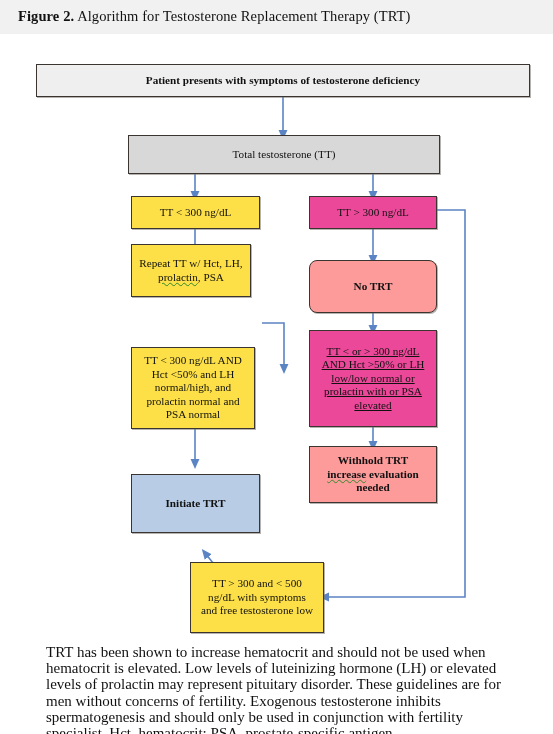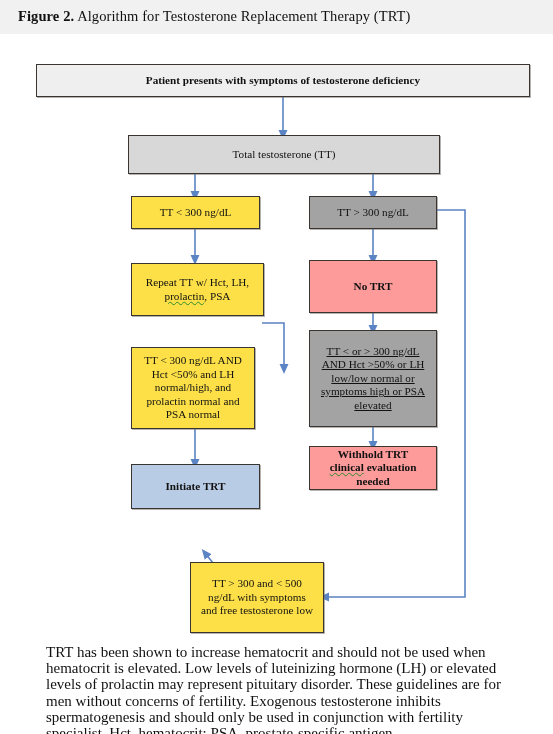--- a/index.html
+++ b/index.html
@@ -54,21 +54,21 @@
     padding: 2px 4px;
     box-shadow: 1px 1px 0 rgba(120,115,110,0.55);
   }
   .node .txt { display: block; width: 100%; }
   .node.bold { font-weight: bold; }
 
   .fill-gray-light { background: #efefef; }
   .fill-gray       { background: #d8d8d8; }
   .fill-lav        { background: #fde047; }
   .fill-blue       { background: #b9cce5; }
-  .fill-cream      { background: #a3a3a3; }
+  .fill-cream      { background: #ec4899; }
   .fill-pink       { background: #fd9a9a; }
 
   
   .sq-green {
     text-decoration: underline wavy #2e8b2e;
     text-decoration-thickness: 1px;
     text-underline-offset: 1px;
   }
   
   .sq-grammar {
@@ -156,59 +156,59 @@
   </div>
 
   <div class="node fill-lav" style="left:131px; top:162px; width:129px; height:33px;">
     <span class="txt">TT &lt; 300 ng/dL</span>
   </div>
 
   <div class="node fill-cream" style="left:309px; top:162px; width:128px; height:33px;">
     <span class="txt">TT &gt; 300 ng/dL</span>
   </div>
 
-  <div class="node fill-lav" style="left:131px; top:229px; width:133px; height:53px;">
+  <div class="node fill-lav" style="left:131px; top:210px; width:120px; height:53px;">
     <span class="txt">
       <span>Repeat TT w/ Hct, LH,</span><br>
       <span class="sq-green">prolactin</span><span>, PSA</span>
     </span>
   </div>
 
-  <div class="node fill-pink bold" style="left:309px; top:226px; width:128px; height:53px;">
+  <div class="node fill-pink bold" style="left:309px; top:226px; width:128px; height:53px;border-radius:8px;">
     <span class="txt">No TRT</span>
   </div>
 
   <div class="node fill-lav" style="left:131px; top:313px; width:124px; height:82px;">
     <span class="txt">
       <span>TT &lt; 300 ng/dL AND</span><br>
       <span>Hct &lt;50% and LH</span><br>
       <span>normal/high, and</span><br>
       <span>prolactin normal and</span><br>
       <span>PSA normal</span>
     </span>
   </div>
 
   <div class="node fill-cream" style="left:309px; top:296px; width:128px; height:97px;text-decoration:underline;">
     <span class="txt">
       <span>TT &lt; or &gt; 300 ng/dL</span><br>
       <span>AND Hct &gt;50% or LH</span><br>
       <span>low/low normal or</span><br>
-      <span>symptoms high or PSA</span><br>
+      <span>prolactin with or PSA</span><br>
       <span>elevated</span>
     </span>
   </div>
 
-  <div class="node fill-blue bold" style="left:131px; top:430px; width:129px; height:45px;">
+  <div class="node fill-blue bold" style="left:131px; top:440px; width:129px; height:59px;">
     <span class="txt">Initiate TRT</span>
   </div>
 
-  <div class="node fill-pink bold" style="left:309px; top:412px; width:128px; height:44px;">
+  <div class="node fill-pink bold" style="left:309px; top:412px; width:128px; height:57px;">
     <span class="txt">
       <span>Withhold TRT</span><br>
-      <span class="sq-green">clinical</span><span> evaluation</span><br>
+      <span class="sq-green">increase</span><span> evaluation</span><br>
       <span>needed</span>
     </span>
   </div>
 
   <div class="node fill-lav" style="left:190px; top:528px; width:134px; height:71px;">
     <span class="txt">
       <span>TT &gt; 300 and &lt; 500</span><br>
       <span>ng/dL with symptoms</span><br>
       <span>and free testosterone low</span>
     </span>

